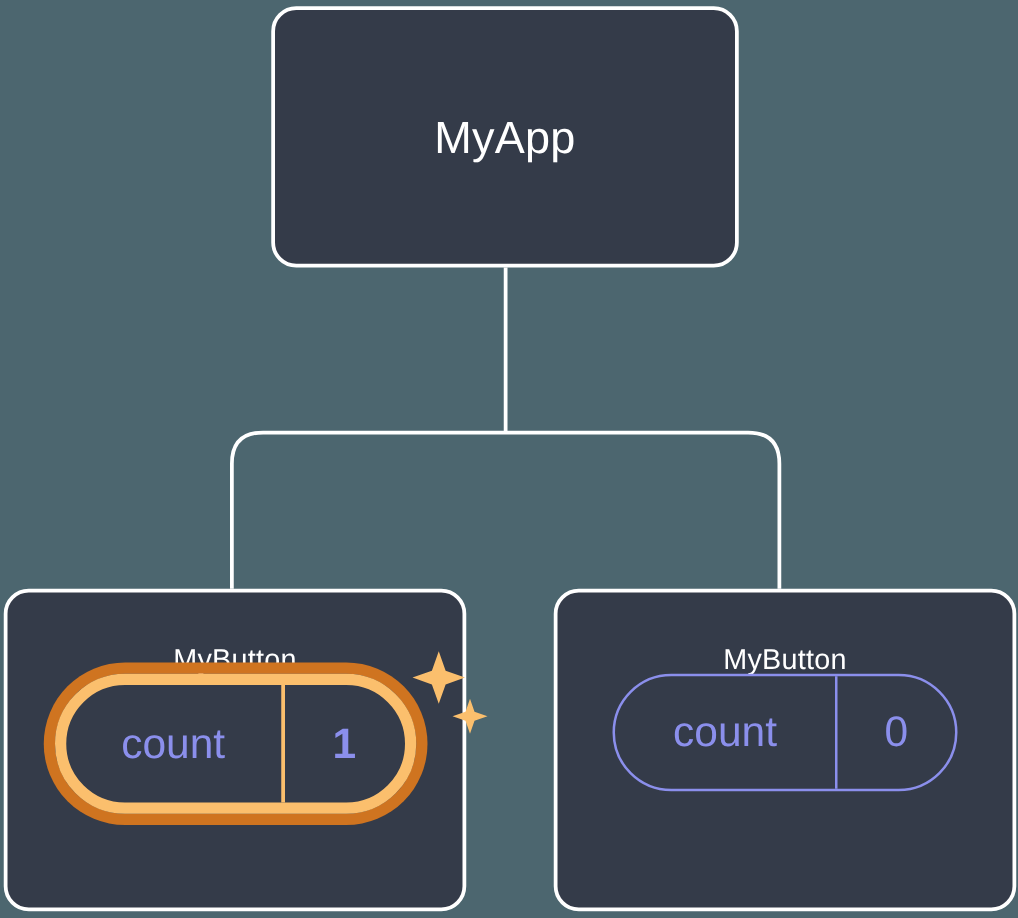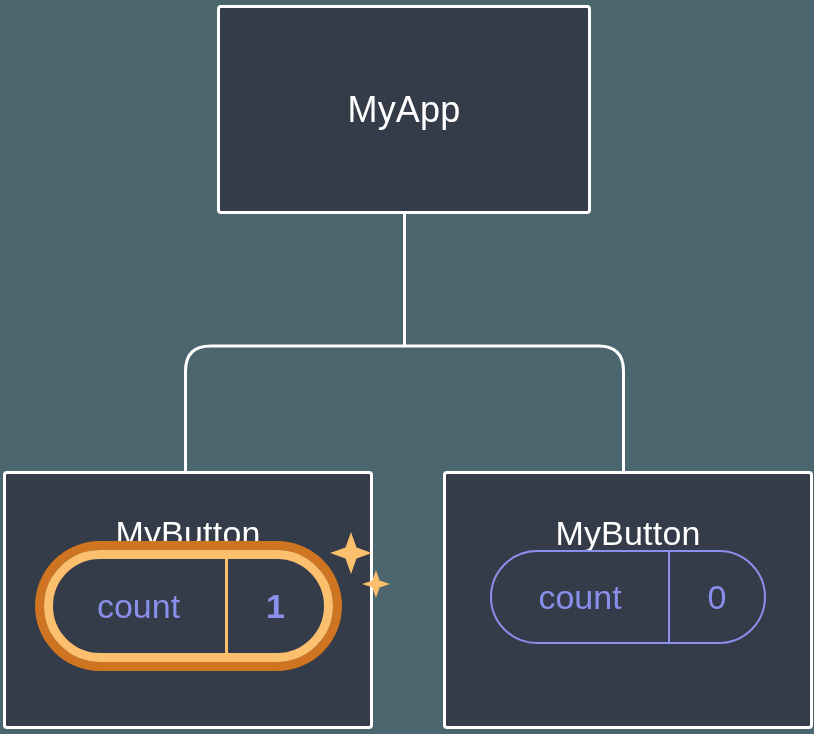--- a/index.html
+++ b/index.html
@@ -30,21 +30,21 @@
     height: 734px;
     pointer-events: none;
   }
 
   
   .card {
     position: absolute;
     box-sizing: border-box;
     background: #343b49;
     border: 3px solid #ffffff;
-    border-radius: 4px;
+    border-radius: 20px;
     display: flex;
     flex-direction: column;
     align-items: center;
   }
   .card-root {
     left: 217px;
     top: 5px;
     width: 374px;
     height: 209px;
     justify-content: center;
@@ -67,21 +67,21 @@
   .card-title {
     color: #ffffff;
     font-size: 36px;
     font-weight: 400;
     letter-spacing: 0.2px;
     line-height: 1;
     white-space: nowrap;
   }
   .card-child-left .card-title,
   .card-child-right .card-title {
-    font-size: 34px;
+    font-size: 23px;
   }
 
   
   .pill-wrap {
     position: relative;
   }
   .pill {
     box-sizing: border-box;
     display: flex;
     align-items: stretch;

